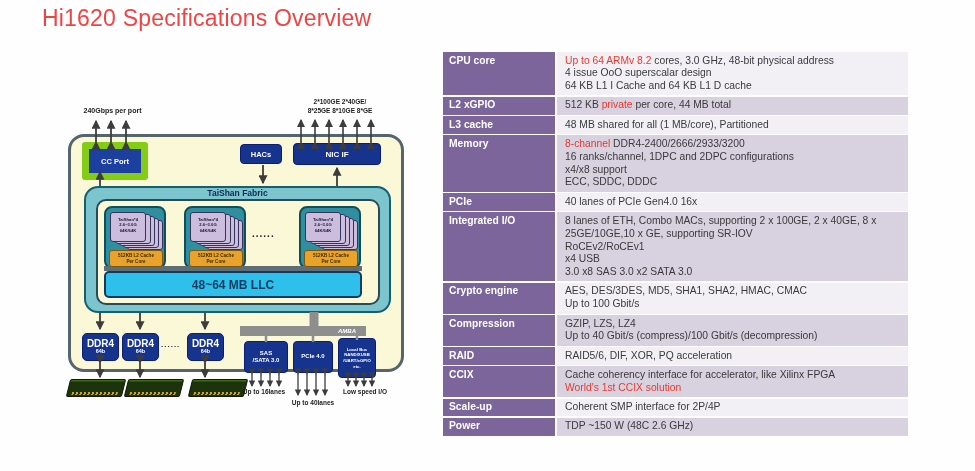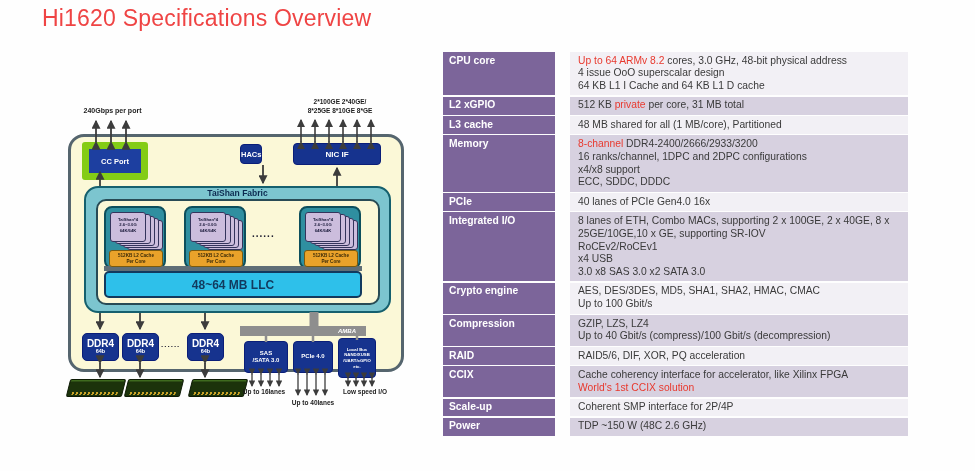--- a/index.html
+++ b/index.html
@@ -59,21 +59,21 @@
   #amba-bus{position:absolute;left:240px;top:326px;width:126px;height:10px;background:#8e8e8e;
     color:#fff;font-size:6px;font-weight:bold;font-style:italic;text-align:right;line-height:10px;padding-right:10px;box-sizing:border-box;}
 
   .io-box{top:341px;border-radius:4px;font-size:6px;line-height:7.5px;}
   #localbus-box{top:338px;height:40px;font-size:4.3px;line-height:5.6px;border-radius:4px;}
 
   
   #spec-table{position:absolute;left:443px;top:52px;width:465px;}
   .spec-row{display:flex;margin-bottom:1.5px;}
   .spec-label{width:112px;flex:0 0 112px;background:#7c659a;color:#ffffff;font-weight:bold;
-    font-size:10.3px;line-height:12.8px;padding:2.5px 6px;box-sizing:border-box;margin-right:15px;}
+    font-size:10.3px;line-height:12.8px;padding:2.5px 6px;box-sizing:border-box;margin-right:2px;}
   .spec-value{flex:1;font-size:10.3px;line-height:12.8px;color:#3a3a3a;padding:2.5px 8px;box-sizing:border-box;}
   .spec-row.even .spec-value{background:#f2f0f5;}
   .spec-row.odd  .spec-value{background:#d7d1e0;}
   .spec-value .red{color:#e8392e;}
 
   svg#wires{position:absolute;left:0;top:0;pointer-events:none;z-index:20;}
 </style>
 </head>
 <body>
 
@@ -88,21 +88,21 @@
   </div>
 
   <div id="chip-outline"></div>
 
   <div id="cc-port">
     <div class="layer" style="left:10px;top:10px;"></div>
     <div class="layer" style="left:5px;top:5px;"></div>
     <div class="front">CC Port</div>
   </div>
 
-  <div class="blue-box" style="left:240px;top:144px;width:22px;height:20px;font-size:7.5px;">HACs</div>
+  <div class="blue-box" style="left:240px;top:144px;width:42px;height:20px;font-size:7.5px;">HACs</div>
   <div class="blue-box" style="left:293px;top:143px;width:88px;height:22px;font-size:8px;">NIC IF</div>
 
   <div id="fabric"></div>
   <div id="fabric-title" style="position:absolute;left:84px;top:188px;width:307px;text-align:center;font-size:8.5px;font-weight:bold;color:#0b2a50;z-index:5;">TaiShan Fabric</div>
   <div id="fabric-inner"></div>
 
   <div class="cluster" style="left:104px;">
     <div class="card c4"></div>
     <div class="card c3"></div>
     <div class="card c2"></div>
@@ -248,21 +248,21 @@
         <div class="spec-label">CPU core</div>
         <div class="spec-value">
           <div><span class="red">Up to 64 ARMv 8.2</span><span> cores, 3.0 GHz, 48-bit physical address</span></div>
           <div><span>4 issue OoO superscalar design</span></div>
           <div><span>64 KB L1 I Cache and 64 KB L1 D cache</span></div>
         </div>
       </div>
       <div class="spec-row odd">
         <div class="spec-label">L2 xGPIO</div>
         <div class="spec-value">
-          <div><span>512 KB </span><span class="red">private</span><span> per core, 31 MB total</span></div>
+          <div><span>512 KB </span><span class="red">private</span><span> per core, 44 MB total</span></div>
         </div>
       </div>
       <div class="spec-row even">
         <div class="spec-label">L3 cache</div>
         <div class="spec-value">
           <div><span>48 MB shared for all (1 MB/core), Partitioned</span></div>
         </div>
       </div>
       <div class="spec-row odd">
         <div class="spec-label">Memory</div>

